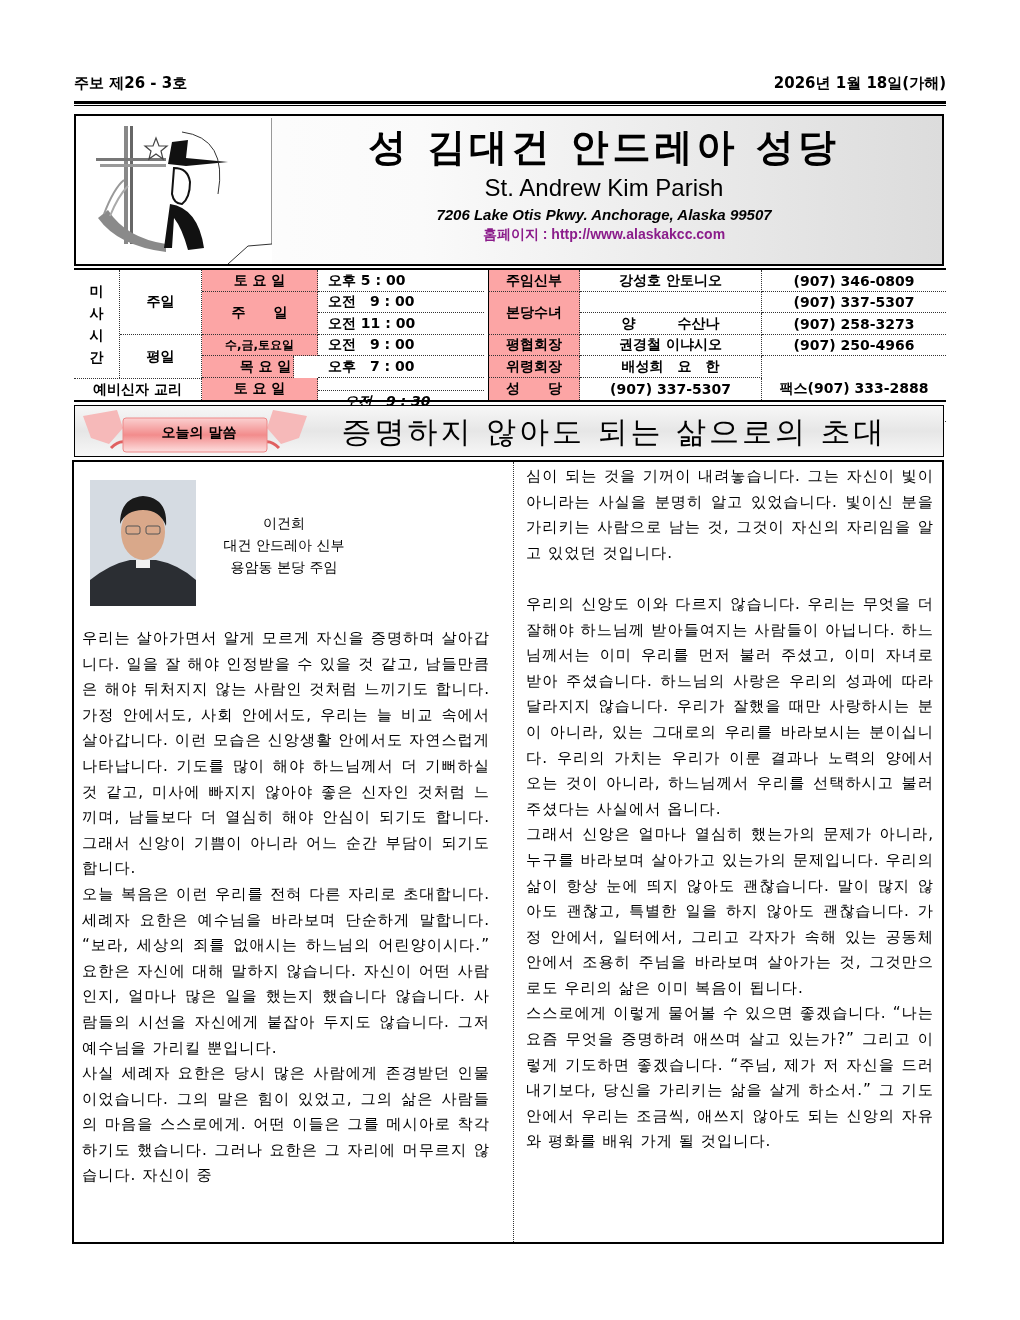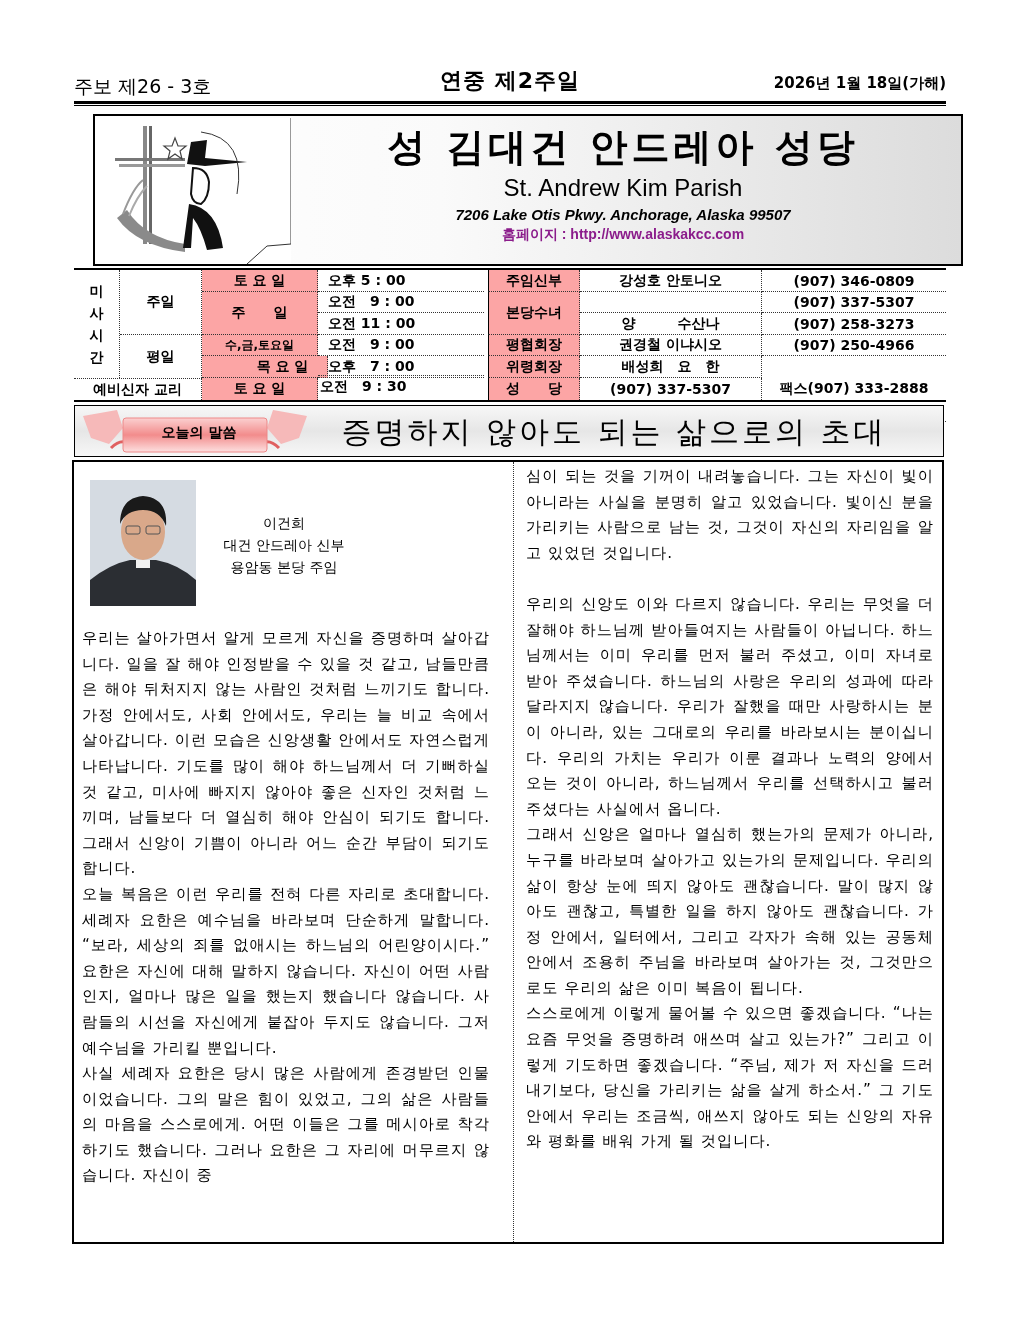--- a/index.html
+++ b/index.html
@@ -1,27 +1,27 @@
 <!DOCTYPE html>
 <html><head>
 <meta charset="utf-8">
 <style>
   html, body { margin:0; padding:0; background:#fff; }
   body { width:1020px; height:1320px; position:relative; font-family:"DejaVu Sans", sans-serif; color:#000; }
 
   
   .topline { position:absolute; left:74px; top:66px; width:872px; height:34px; }
-  .topline .issue { position:absolute; left:0; top:8px; font-size:19px; font-weight:normal; }
+  .topline .issue { position:absolute; left:0; top:8px; font-size:15px; font-weight:bold; }
   .topline .week { position:absolute; left:0; right:0; top:0; text-align:center; font-size:22px; font-weight:bold; letter-spacing:1px; }
   .topline .date { position:absolute; right:0; top:8px; font-size:15px; font-weight:bold; }
   .dbl-rule { position:absolute; left:74px; top:101px; width:872px; height:5px; border-top:3px solid #000; border-bottom:1px solid #000; box-sizing:border-box; }
 
   
   .masthead { position:absolute; left:74px; top:114px; width:870px; height:152px; border:2px solid #000; box-sizing:border-box;
-    background:linear-gradient(to right, #ffffff 0%, #fafafa 40%, #dcdcdc 100%);margin-left:19px; }
+    background:linear-gradient(to right, #ffffff 0%, #fafafa 40%, #dcdcdc 100%); }
   .logo { position:absolute; left:2px; top:2px; width:194px; height:146px; background:#fff; }
   .logo svg { display:block; }
   .mast-title { position:absolute; left:200px; right:10px; top:6px; text-align:center; font-size:38px; font-weight:bold; letter-spacing:4px; }
   .mast-en { position:absolute; left:200px; right:10px; top:58px; text-align:center; font-size:24px; font-family:"Liberation Sans", sans-serif; }
   .mast-addr { position:absolute; left:200px; right:10px; top:90px; text-align:center; font-size:15px; font-style:italic; font-weight:bold; font-family:"Liberation Sans", sans-serif; }
   .mast-home { position:absolute; left:200px; right:10px; top:110px; text-align:center; font-size:14px; color:#8b1c8b; font-weight:bold; font-family:"Liberation Sans", sans-serif; }
   .sched-wrap { position:absolute; left:74px; top:268px; width:872px; height:134px; border-top:2px solid #000; border-bottom:2px solid #000; box-sizing:border-box; }
   .cell { position:absolute; box-sizing:border-box; display:flex; align-items:center; justify-content:center; font-size:14px; font-weight:bold; }
   .dotted-r { border-right:1px dotted #333; }
   .dotted-b { border-bottom:1px dotted #333; }
@@ -44,21 +44,20 @@
   .col p { margin:0; }
   .col .gap { height:25.6px; }
   .col-left { left:8px; top:164px; width:408px; }
   .col-right { left:452px; top:2px; width:408px; }
 </style>
 </head>
 <body>
 
 <div class="topline">
   <span class="issue">주보 제26 - 3호</span>
-  <div class="week">연중 제2주일</div>
   <span class="date">2026년 1월 18일(가해)</span>
 </div>
 <div class="dbl-rule"></div>
 
 <div class="masthead">
   <div class="logo">
     <svg width="194" height="146" viewBox="0 0 194 146">
 
       <rect x="46" y="8" width="4" height="118" fill="#888"></rect>
       <rect x="52" y="8" width="3" height="118" fill="#666"></rect>
@@ -96,29 +95,29 @@
     <span>시</span>
     <span>간</span>
   </div>
   <div class="cell dotted-r dotted-b" style="left:46px;top:0;width:82px;height:65px;">주일</div>
   <div class="cell dotted-r" style="left:46px;top:65px;width:82px;height:43px;">평일</div>
   <div class="cell dotted-r" style="left:0;top:108px;width:128px;height:22px;border-top:1px dotted #333;">예비신자 교리</div>
 
   <div class="cell shade dotted-r dotted-b" style="left:128px;top:0;width:116px;height:22px;">토 요 일</div>
   <div class="cell shade dotted-r dotted-b" style="left:128px;top:22px;width:116px;height:43px;">주　　일</div>
   <div class="cell shade dotted-r dotted-b" style="left:128px;top:65px;width:116px;height:21px;font-size:12px;">수,금,토요일</div>
-  <div class="cell shade dotted-r dotted-b" style="left:128px;top:86px;width:126px;height:22px;padding-left:36px;">목 요 일</div>
+  <div class="cell shade dotted-r dotted-b" style="left:128px;top:86px;width:92px;height:22px;padding-left:36px;">목 요 일</div>
   <div class="cell shade dotted-r" style="left:128px;top:108px;width:116px;height:22px;">토 요 일</div>
 
   <div class="cell dotted-b" style="left:244px;top:0;width:166px;height:22px;justify-content:flex-start;padding-left:10px;">오후 5 : 00</div>
   <div class="cell dotted-b" style="left:244px;top:22px;width:166px;height:21px;justify-content:flex-start;padding-left:10px;">오전　9 : 00</div>
   <div class="cell dotted-b" style="left:244px;top:43px;width:166px;height:22px;justify-content:flex-start;padding-left:10px;">오전 11 : 00</div>
   <div class="cell dotted-b" style="left:244px;top:65px;width:166px;height:21px;justify-content:flex-start;padding-left:10px;">오전　9 : 00</div>
   <div class="cell dotted-b" style="left:244px;top:86px;width:166px;height:22px;justify-content:flex-start;padding-left:10px;">오후　7 : 00</div>
-  <div class="cell" style="left:244px;top:105px;width:166px;height:22px;justify-content:flex-start;padding-left:2px;border-top:1px dotted #333;">오전　9 : 30</div>
+  <div class="cell" style="left:244px;top:120px;width:166px;height:22px;justify-content:flex-start;padding-left:26px;border-top:1px dotted #333;font-style:italic;">오전　9 : 30</div>
 
   <div class="cell shade solid-l dotted-r dotted-b" style="left:414px;top:0;width:92px;height:22px;">주임신부</div>
   <div class="cell shade solid-l dotted-r dotted-b" style="left:414px;top:22px;width:92px;height:43px;">본당수녀</div>
   <div class="cell shade solid-l dotted-r dotted-b" style="left:414px;top:65px;width:92px;height:21px;">평협회장</div>
   <div class="cell shade solid-l dotted-r dotted-b" style="left:414px;top:86px;width:92px;height:22px;">위령회장</div>
   <div class="cell shade solid-l dotted-r" style="left:414px;top:108px;width:92px;height:22px;">성　　당</div>
 
   <div class="cell dotted-r dotted-b" style="left:506px;top:0;width:182px;height:22px;">강성호 안토니오</div>
   <div class="cell dotted-r dotted-b" style="left:506px;top:22px;width:182px;height:21px;"></div>
   <div class="cell dotted-r dotted-b" style="left:506px;top:43px;width:182px;height:22px;">양　　　수산나</div>

